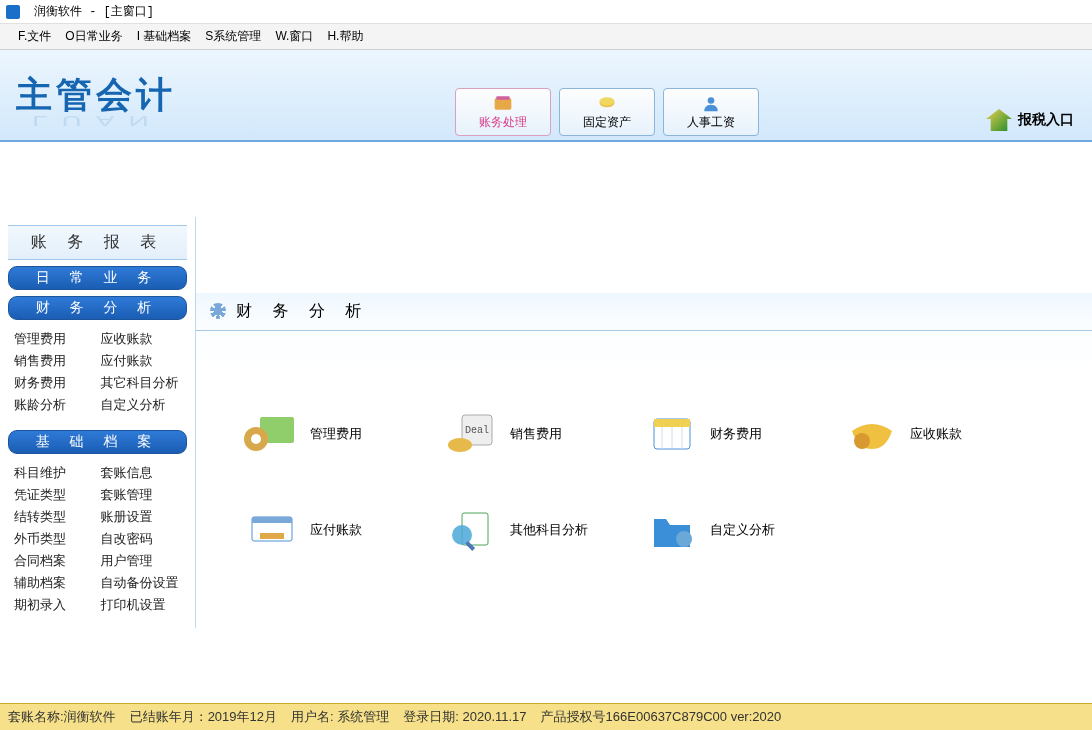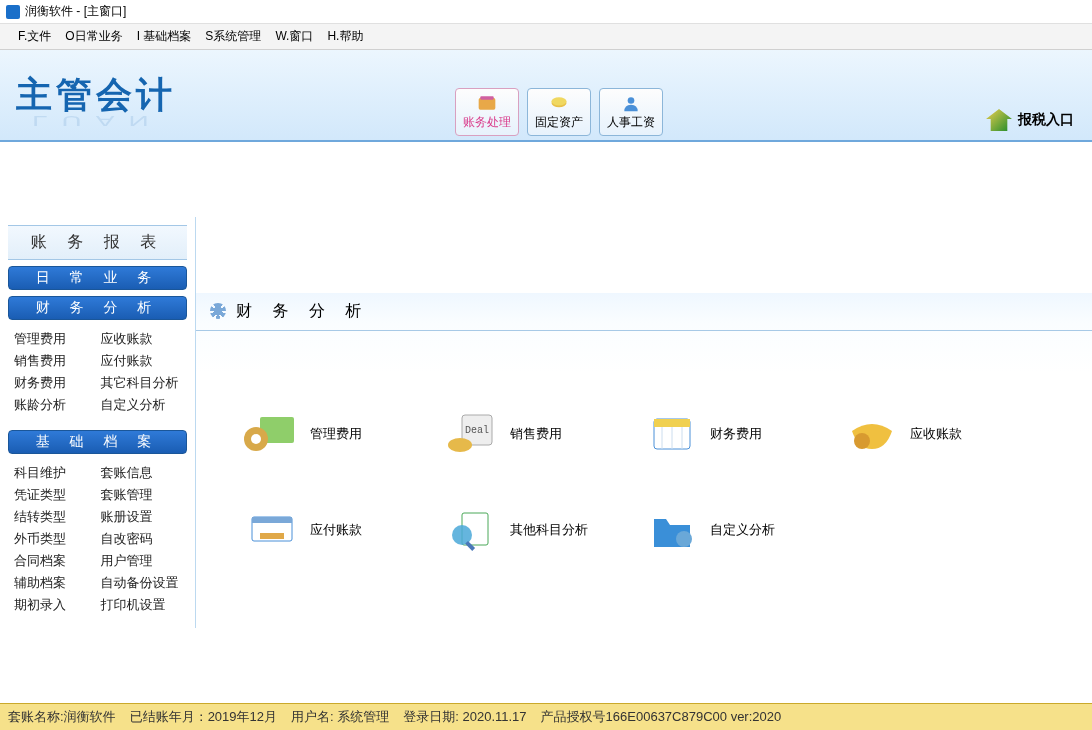--- a/index.html
+++ b/index.html
@@ -13,23 +13,24 @@
       display: flex;
       flex-direction: column;
     }
 
     
     .titlebar {
       background: #fff;
       padding: 3px 6px;
       display: flex;
       align-items: center;
-      gap: 5px;
+      gap: 14px;
       border-bottom: 1px solid #e0e0e0;
       font-size: 12px;
+      font-family: Liberation Mono, monospace;
     }
     .app-icon {
       width: 14px; height: 14px;
       background: #1a6fc9;
       display: inline-block;
       border-radius: 2px;
     }
 
     
     .menubar {
@@ -68,21 +69,21 @@
       letter-spacing: 14px;
     }
     .nav-buttons {
       position: absolute;
       left: 455px;
       top: 38px;
       display: flex;
       gap: 8px;
     }
     .nav-btn {
-      width: 64px;
+      width: 96px;
       height: 48px;
       border: 1px solid #8cb6d9;
       border-radius: 4px;
       background: linear-gradient(#fdfdfd, #e7f2fc);
       display: flex;
       flex-direction: column;
       align-items: center;
       justify-content: center;
       font-size: 12px;
       cursor: default;
@@ -132,21 +133,21 @@
       font-size: 16px;
       text-align: center;
       letter-spacing: 8px;
       color: #333;
       border-top: 1px solid #a3c7e6;
       border-bottom: 1px solid #a3c7e6;
       background: linear-gradient(#f2f8fe,#e2effa);
     }
     .sb-section-title {
       margin: 6px 8px 4px 8px;
-      border-radius: 4px;
+      border-radius: 9px;
       background: linear-gradient(#2f7ad8, #1a5db3);
       color: #fff;
       text-align: center;
       font-size: 14px;
       letter-spacing: 8px;
       padding: 2px 0;
       border: 1px solid #1a5699;
     }
     .sb-grid {
       display: grid;

